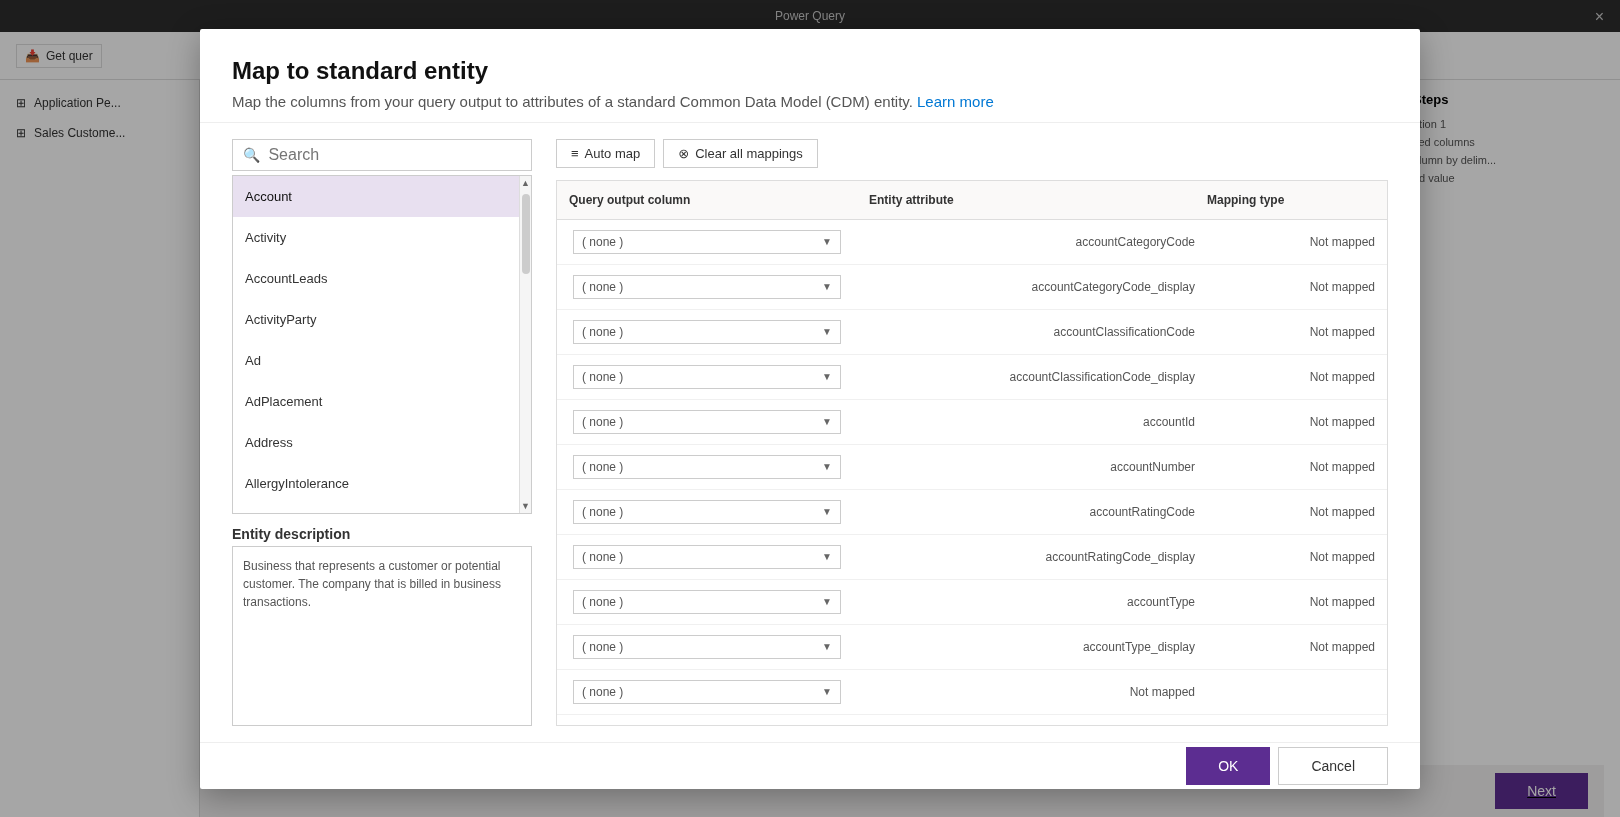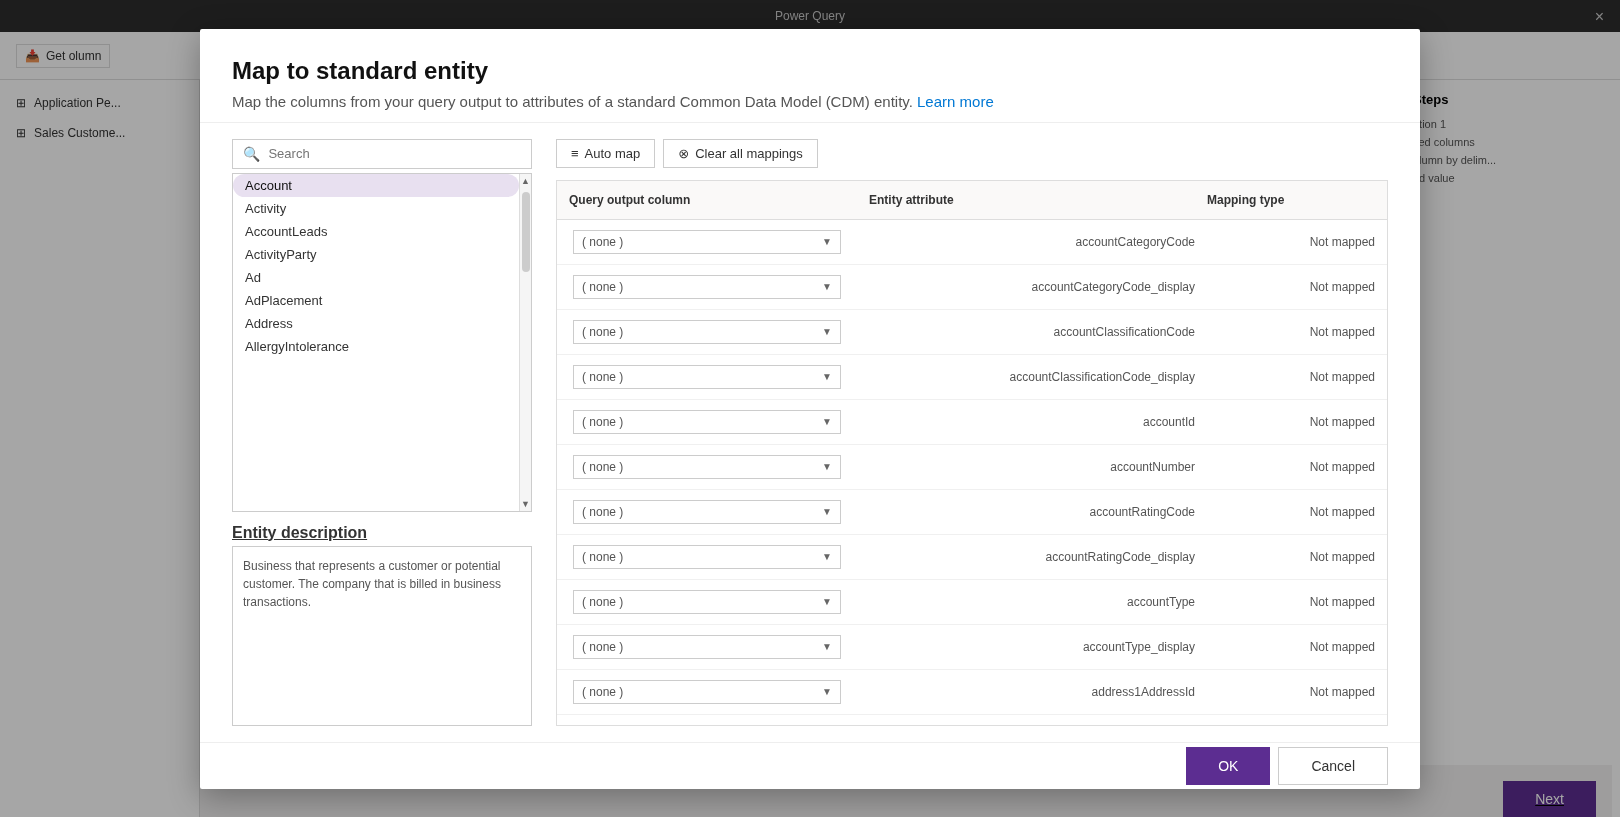--- a/index.html
+++ b/index.html
@@ -99,25 +99,25 @@
       margin-bottom: 8px;
     }
     .bg-step {
       font-size: 11px;
       color: #555;
       padding: 3px 0;
     }
     .bg-bottom-bar {
       position: absolute;
       bottom: 0;
-      right: 8px;
+      right: 16px;
       width: 300px;
       height: 52px;
       display: flex;
-      align-items: flex-end;
+      align-items: center;
       justify-content: flex-end;
       padding: 0 16px;
       background: #f3f2f1;
       text-decoration: underline;
     }
     .next-btn {
       background: #5c2d91;
       color: #fff;
       border: none;
       padding: 10px 32px;
@@ -188,21 +188,21 @@
       align-items: center;
       border: 1px solid #ccc;
       padding: 6px 10px;
       margin-bottom: 4px;
       gap: 8px;
       background: #fff;
     }
     .search-box input {
       border: none;
       outline: none;
-      font-size: 13px;
+      font-size: 16px;
       flex: 1;
       color: #000000;
     }
     .search-icon {
       color: #888;
       font-size: 14px;
     }
 
     .entity-list-container {
       flex: 1;
@@ -210,26 +210,25 @@
       overflow: hidden;
       position: relative;
       display: flex;
     }
     .entity-list {
       flex: 1;
       overflow-y: auto;
       overflow-x: hidden;
     }
     .entity-list-item {
-      padding: 4px 12px;
+      padding: 13px 12px;
       cursor: pointer;
       font-size: 13px;
       color: #333;
       white-space: nowrap;
-      border-radius: 14px;
     }
     .entity-list-item.selected {
       background: #e8e0f0;
       color: #111;
     }
     .list-scrollbar {
       width: 12px;
       background: #f5f5f5;
       border-left: 1px solid #ddd;
       display: flex;
@@ -248,26 +247,25 @@
       height: 14px;
       display: flex;
       align-items: center;
       justify-content: center;
       font-size: 9px;
       color: #666;
       cursor: pointer;
     }
 
     .entity-description-label {
-      font-size: 16px;
+      font-size: 14px;
       font-weight: 600;
       color: #333;
       margin-top: 12px;
       margin-bottom: 4px;
-      text-decoration: underline;
     }
     .entity-description-box {
       border: 1px solid #ccc;
       padding: 10px;
       font-size: 12px;
       color: #555;
       line-height: 1.5;
       height: 180px;
       overflow-y: auto;
     }
@@ -395,21 +393,21 @@
 <body>
 
 <div class="bg-window">
   <div class="bg-titlebar">
     <span>Power Query</span>
     <span class="close-btn">×</span>
   </div>
   <div class="bg-toolbar">
     <button class="bg-toolbar-btn">
       <span>📥</span>
-      <span>Get olumn</span>
+      <span>Get quer</span>
     </button>
   </div>
   <div class="bg-content">
     <div class="bg-sidebar">
       <div class="bg-sidebar-item">
         <span>⊞</span>
         <span>Application Pe...</span>
       </div>
       <div class="bg-sidebar-item">
         <span>⊞</span>
@@ -608,21 +606,20 @@
                 <div class="mapping-cell">Not mapped</div>
               </div>
 
               <div class="mapping-row">
                 <div class="mapping-cell">
                   <div class="mapping-select">
                     <span>( none )</span>
                     <span class="mapping-select-arrow">▼</span>
                   </div>
                 </div>
-                <div class="mapping-cell">address1AddressId</div>
                 <div class="mapping-cell">Not mapped</div>
               </div>
 
             </div>
           </div>
         </div>
       </div>
 
     </div>
 

